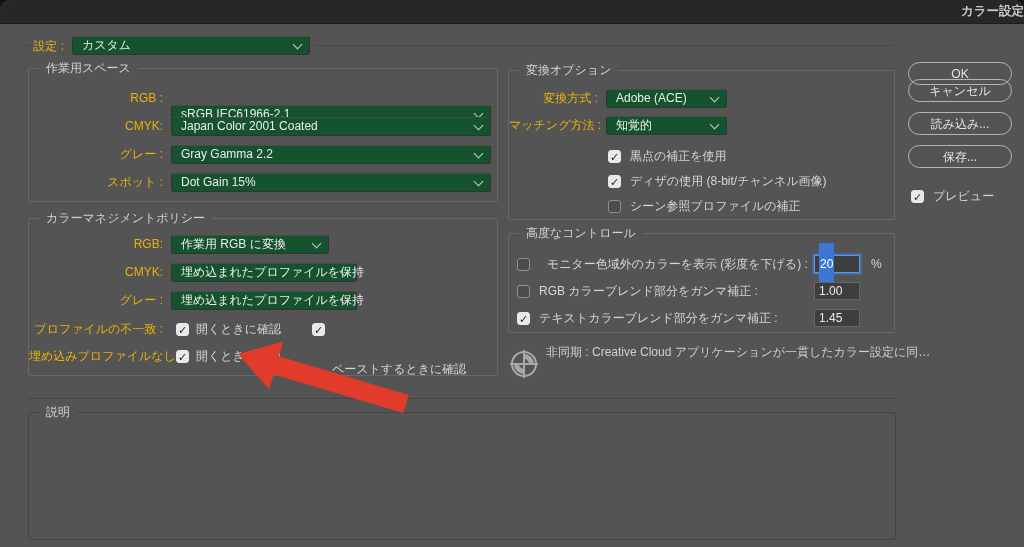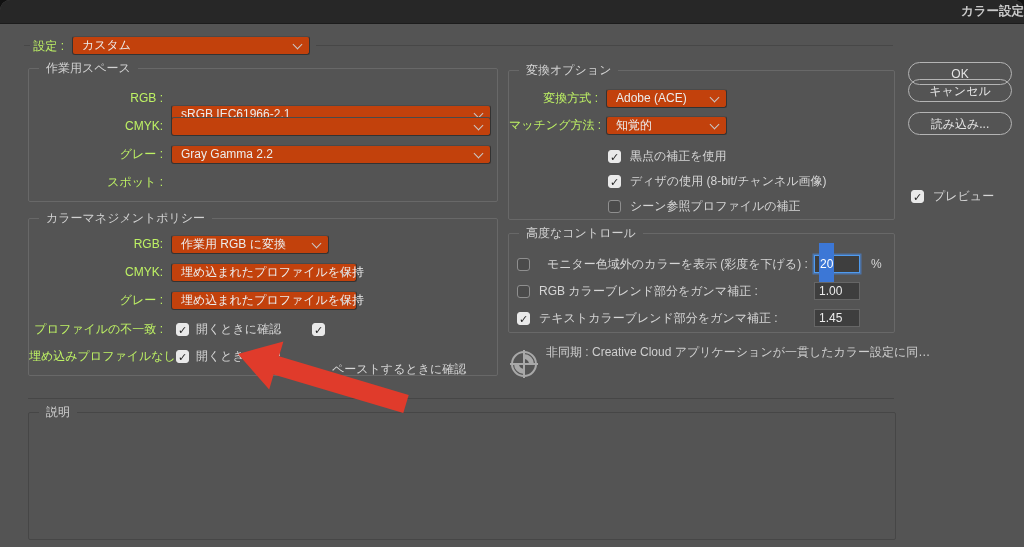--- a/index.html
+++ b/index.html
@@ -2,28 +2,28 @@
 <html><head>
 <meta charset="utf-8">
 <style>
   html,body{margin:0;padding:0;background:#111;}
   .window{position:relative;width:1024px;height:547px;background:#545454;
     border-radius:10px 10px 0 0;overflow:hidden;
     font-family:"Liberation Sans","DejaVu Sans",sans-serif;font-size:12px;color:#dcdcdc;}
   .titlebar{position:absolute;left:0;top:0;width:100%;height:23px;background:#272727;
     border-bottom:1px solid #1c1c1c;display:flex;align-items:center;justify-content:flex-end;}
   .title{color:#c9c9c9;font-weight:bold;font-size:12.5px;}
-  .lbl{position:absolute;height:18px;line-height:18px;color:#bef264;text-align:right;white-space:nowrap;}
+  .lbl{position:absolute;height:18px;line-height:18px;color:#eab308;text-align:right;white-space:nowrap;}
   .llbl{position:absolute;height:18px;line-height:18px;color:#d6d6d6;white-space:nowrap;}
   .fs{position:absolute;border:1px solid #686868;border-radius:2px;}
   .fs.dark{border-color:#464646;}
   .legend{position:absolute;top:-8px;left:10px;background:#545454;padding:0 7px;
     color:#d2d2d2;line-height:15px;white-space:nowrap;}
   .hline{position:absolute;height:1px;background:#474747;}
-  .dd{position:absolute;height:19px;background:#c2410c;border:1px solid #333;
+  .dd{position:absolute;height:19px;background:#14532d;border:1px solid #333;
     border-top-color:#4a4a4a;border-radius:3px;box-sizing:border-box;cursor:default;}
   .ddt{position:absolute;left:9px;top:0;line-height:17px;color:#ececec;white-space:nowrap;}
   .chev{position:absolute;right:8px;top:4px;width:6px;height:6px;
     border-right:1.6px solid #c9c9c9;border-bottom:1.6px solid #c9c9c9;transform:rotate(45deg);}
   .cb{position:absolute;width:13px;height:13px;box-sizing:border-box;border:1px solid #8f8f8f;
     border-radius:3px;background:#4b4b4b;}
   .cb[data-checked="true"]{background:#e9e9e9;border-color:#e9e9e9;}
   .cb[data-checked="true"]::after{content:"✓";position:absolute;left:1px;top:-1px;
     color:#1f1f1f;font-size:11px;font-weight:bold;line-height:14px;}
   .numfield{position:absolute;width:46px;height:18px;box-sizing:border-box;background:#3e3e3e;
@@ -54,28 +54,33 @@
 
   <div class="fs" style="left:28px;top:68px;width:468px;height:132px;">
     <span class="legend">作業用スペース</span>
     <span class="lbl" style="left:0;top:20px;width:134px;">RGB :</span>
     <div class="dd" style="left:142px;top:36px;width:320px;">
       <span class="ddt">sRGB IEC61966-2.1</span>
         <span class="chev"></span>
     </div>
     <span class="lbl" style="left:0;top:48px;width:134px;">CMYK:</span>
     <div class="dd" style="left:142px;top:48px;width:320px;">
+      <span class="ddt">Japan Color 2001 Coated</span>
         <span class="chev"></span>
     </div>
     <span class="lbl" style="left:0;top:76px;width:134px;">グレー :</span>
     <div class="dd" style="left:142px;top:76px;width:320px;">
       <span class="ddt">Gray Gamma 2.2</span>
         <span class="chev"></span>
     </div>
     <span class="lbl" style="left:0;top:104px;width:134px;">スポット :</span>
+    <div class="dd" style="left:142px;top:104px;width:320px;">
+      <span class="ddt">Dot Gain 15%</span>
+        <span class="chev"></span>
+    </div>
   </div>
 
   <div class="fs" style="left:28px;top:218px;width:468px;height:156px;">
     <span class="legend">カラーマネジメントポリシー</span>
     <span class="lbl" style="left:0;top:16px;width:134px;">RGB:</span>
     <div class="dd" style="left:142px;top:16px;width:158px;">
       <span class="ddt">作業用 RGB に変換</span>
         <span class="chev"></span>
     </div>
     <span class="lbl" style="left:0;top:44px;width:134px;">CMYK:</span>
@@ -146,19 +151,20 @@
   <span class="sync-text" style="left:546px;top:344px;">非同期 : Creative Cloud アプリケーションが一貫したカラー設定に同…</span>
 
   <div class="hline" style="left:28px;top:398px;width:866px;background:#464646;"></div>
   <div class="fs dark" style="left:28px;top:412px;width:866px;height:126px;">
     <span class="legend">説明</span>
   </div>
 
   <button class="btn" style="top:62px;">OK</button>
   <button class="btn" style="top:79px;">キャンセル</button>
   <button class="btn" style="top:112px;">読み込み...</button>
+  <button class="btn" style="top:145px;">保存...</button>
   <span class="cb" style="left:911px;top:190px;" data-checked="true"></span>
   <span class="llbl" style="left:933px;top:187px;">プレビュー</span>
 
   <svg class="arrow-svg" style="left:228px;top:340px;" width="185" height="80" viewBox="0 0 185 80">
     <polygon points="10,14 55.4,1.5 51.0,16.3 180.7,54.9 175.3,73.1 45.6,34.5 41.2,49.4" fill="#e03b2b"></polygon>
   </svg>
 </div>
 
 </body></html>

